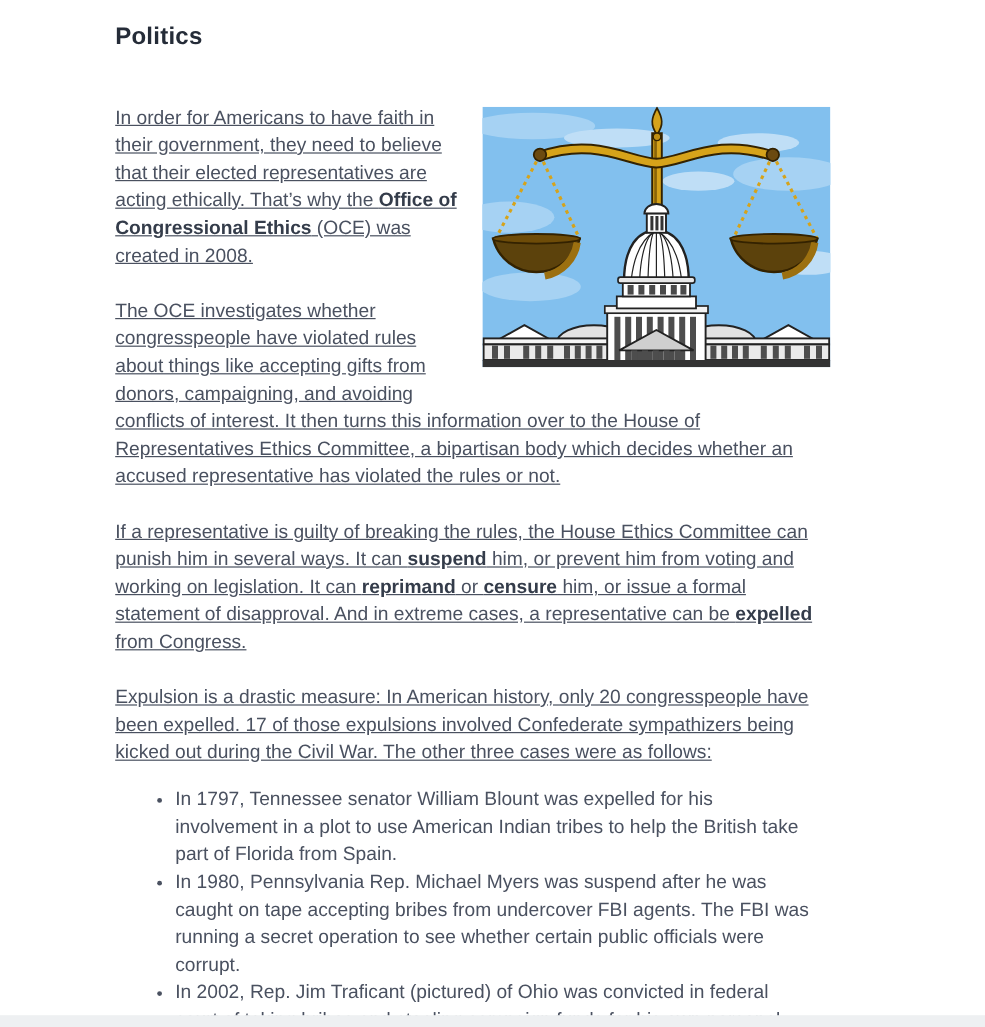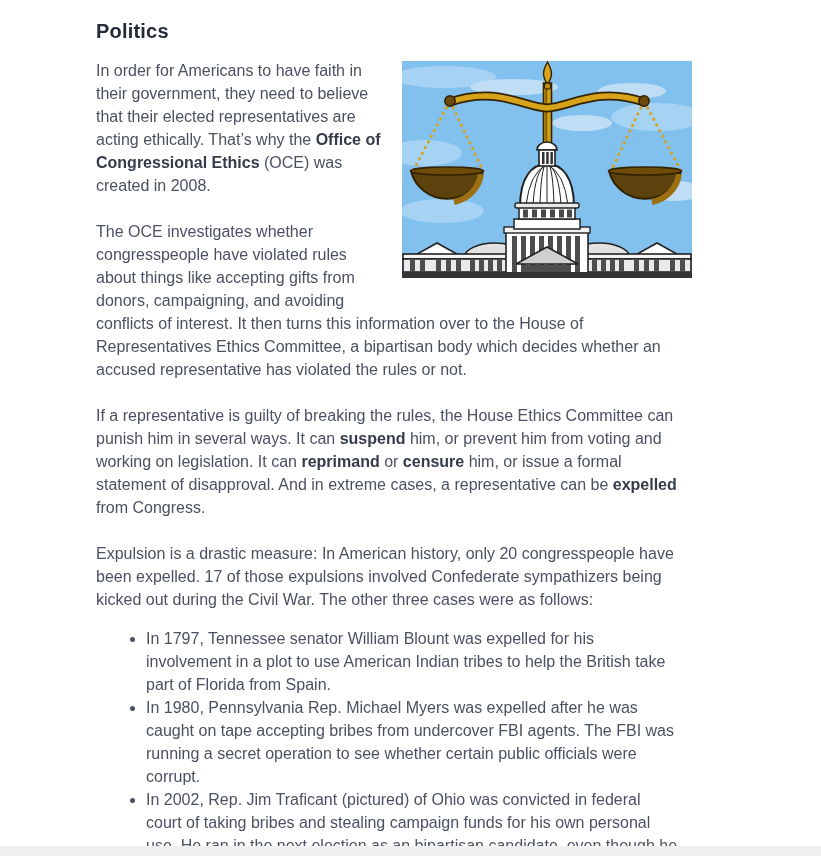--- a/index.html
+++ b/index.html
@@ -5,24 +5,24 @@
   * { margin: 0; padding: 0; box-sizing: border-box; }
   html, body { background: #ffffff; }
   body {
     width: 821px; height: 856px; position: relative; overflow: hidden;
     font-family: "Liberation Sans", "DejaVu Sans", sans-serif;
     color: #4a5160;
   }
   .page { position: absolute; left: 96px; top: 20px; width: 596px; }
   h1.title {
     font-size: 20px; font-weight: 700; color: #252c38;
-    letter-spacing: 0.2px; margin-bottom: 16px;
+    letter-spacing: 0.2px; margin-bottom: 44px;
   }
   .body-text { font-size: 16px; line-height: 23px; }
-  .body-text p.para { margin: 0 0 23px 0; }
+  .body-text p.para { margin: 0 0 23px 0; text-decoration: underline; }
   .body-text p.para:last-of-type { margin-bottom: 16px; }
   .body-text strong { font-weight: 700; color: #343c4a; }
   figure.illustration {
     float: right; width: 290px; height: 217px;
     margin: 2px 0 18px 14px;
     line-height: 0;
   }
   ul.bullets { margin: 12px; padding-left: 38px; list-style: disc; }
   ul.bullets li { line-height: 23px; }
   .footer-strip {
@@ -165,19 +165,19 @@
 
     <div id="paragraphs">
         <p class="para"><span>In order for Americans to have faith in their government, they need to believe that their elected representatives are acting ethically. That’s why the </span><strong>Office of Congressional Ethics</strong><span> (OCE) was created in 2008.</span></p>
         <p class="para"><span>The OCE investigates whether congresspeople have violated rules about things like accepting gifts from donors, campaigning, and avoiding conflicts of interest. It then turns this information over to the House of Representatives Ethics Committee, a bipartisan body which decides whether an accused representative has violated the rules or not.</span></p>
         <p class="para"><span>If a representative is guilty of breaking the rules, the House Ethics Committee can punish him in several ways. It can </span><strong>suspend</strong><span> him, or prevent him from voting and working on legislation. It can </span><strong>reprimand</strong><span> or </span><strong>censure</strong><span> him, or issue a formal statement of disapproval. And in extreme cases, a representative can be </span><strong>expelled</strong><span> from Congress.</span></p>
         <p class="para"><span>Expulsion is a drastic measure: In American history, only 20 congresspeople have been expelled. 17 of those expulsions involved Confederate sympathizers being kicked out during the Civil War. The other three cases were as follows:</span></p>
       </div>
 
     <ul class="bullets" id="bullet-list">
         <li>In 1797, Tennessee senator William Blount was expelled for his involvement in a plot to use American Indian tribes to help the British take part of Florida from Spain.</li>
-        <li>In 1980, Pennsylvania Rep. Michael Myers was expelled after he was caught on tape accepting bribes from undercover FBI agents. The FBI was running a secret operation to see whether certain public officials were corrupt.</li>
+        <li>In 1980, Pennsylvania Rep. Michael Myers was suspend after he was caught on tape accepting bribes from undercover FBI agents. The FBI was running a secret operation to see whether certain public officials were corrupt.</li>
         <li>In 2002, Rep. Jim Traficant (pictured) of Ohio was convicted in federal court of taking bribes and stealing campaign funds for his own personal use. He ran in the next election as an bipartisan candidate, even though he was in prison!</li>
       </ul>
   </div>
 </div>
 
 <div class="footer-strip" style="background: rgb(238, 240, 242);"></div>
 
 </body></html>

